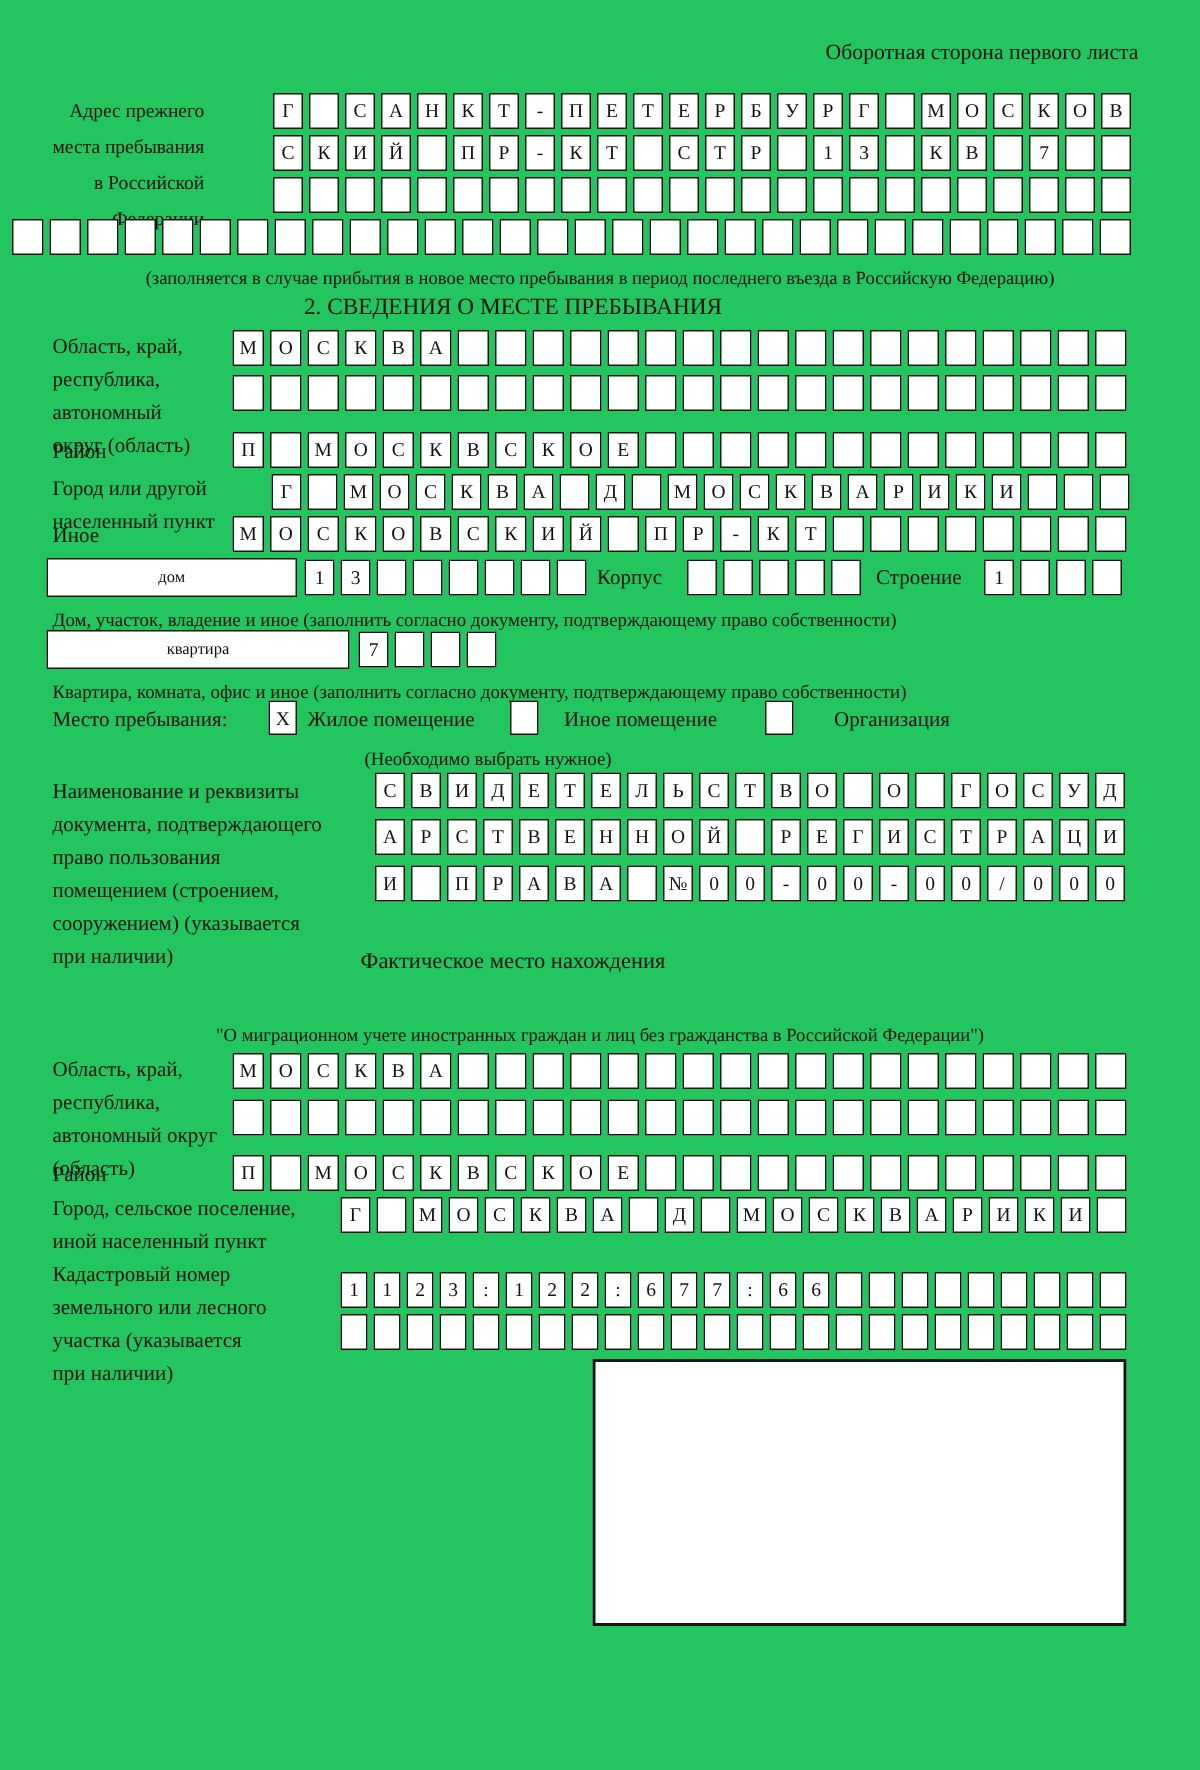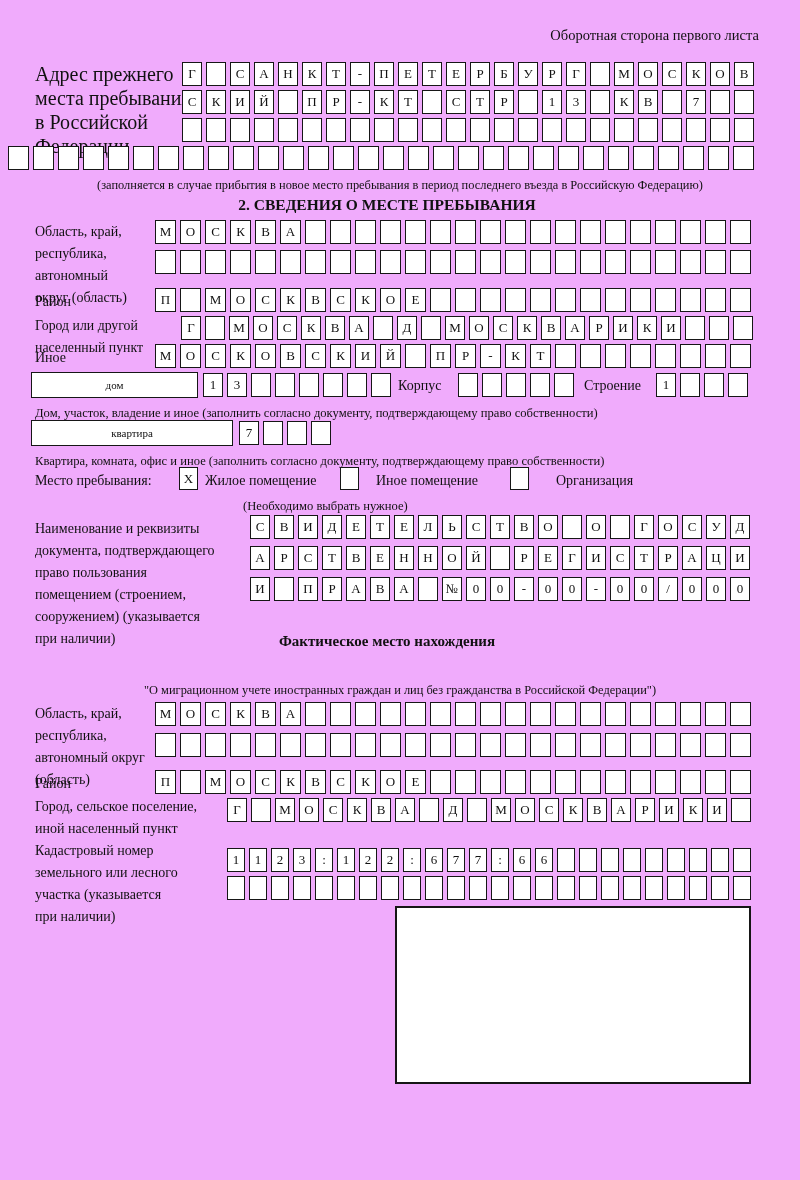--- a/index.html
+++ b/index.html
@@ -1,17 +1,17 @@
 <!DOCTYPE html>
 <html><head>
 <meta charset="utf-8">
 <style>
   html,body{margin:0;padding:0;background:#fff;}
   .sheet{
-    position:relative;width:800px;height:1180px;background:#f0abfc;color:#111;
+    position:relative;width:800px;height:1180px;background:#22c55e;color:#111;
     font-family:"Liberation Serif","DejaVu Serif",serif;overflow:hidden;
   }
   .flabel{position:absolute;font-size:14px;line-height:22px;white-space:nowrap;}
   .lines{position:absolute;font-size:14px;}
   .lines .line{line-height:22px;white-space:nowrap;}
   .lines.lh24 .line{line-height:24px;}
   .cells{position:absolute;display:flex;gap:4px;}
   .cell{
     box-sizing:border-box;flex:0 0 auto;width:20px;height:24px;
     border:1.6px solid #161616;display:flex;align-items:center;justify-content:center;
@@ -22,33 +22,33 @@
   .wbox{
     position:absolute;box-sizing:border-box;border:1.6px solid #161616;
     display:flex;align-items:center;justify-content:center;font-size:11px;background:#fff;
   }
   .checkbox{
     position:absolute;box-sizing:border-box;width:19px;height:23px;
     border:1.6px solid #161616;display:flex;align-items:center;justify-content:center;
     font-size:13px;background:#fff;
   }
   .center-note{position:absolute;left:0;width:800px;text-align:center;font-size:12.4px;line-height:20px;}
-  .head{position:absolute;left:0;width:684px;text-align:center;font-weight:700;font-size:15.5px;padding-left:45px;}
+  .head{position:absolute;left:0;width:684px;text-align:center;font-weight:400;font-size:15.5px;}
   .small-note{font-size:12.6px;}
   .bigbox{position:absolute;box-sizing:border-box;border:2px solid #161616;background:#fff;}
   .caption{position:absolute;text-align:center;font-size:13.2px;line-height:21px;font-weight:400;}
 </style>
 </head>
 <body>
 
 <div class="sheet">
 
   <div class="flabel" style="right:41px;left:auto;top:24px;font-size:14.5px;">Оборотная сторона первого листа</div>
 
-  <div class="lines lh24" style="left:35px;top:62px;font-size:20px;">
+  <div class="lines lh24" style="left:35px;top:62px;font-size:13px;text-align:right;">
       <div class="line">Адрес прежнего</div>
       <div class="line">места пребывания</div>
       <div class="line">в Российской</div>
       <div class="line">Федерации</div>
     </div>
   <div class="cells" style="left:182px;top:62px;">
       <span class="cell">Г</span>
       <span class="cell"></span>
       <span class="cell">С</span>
       <span class="cell">А</span>

